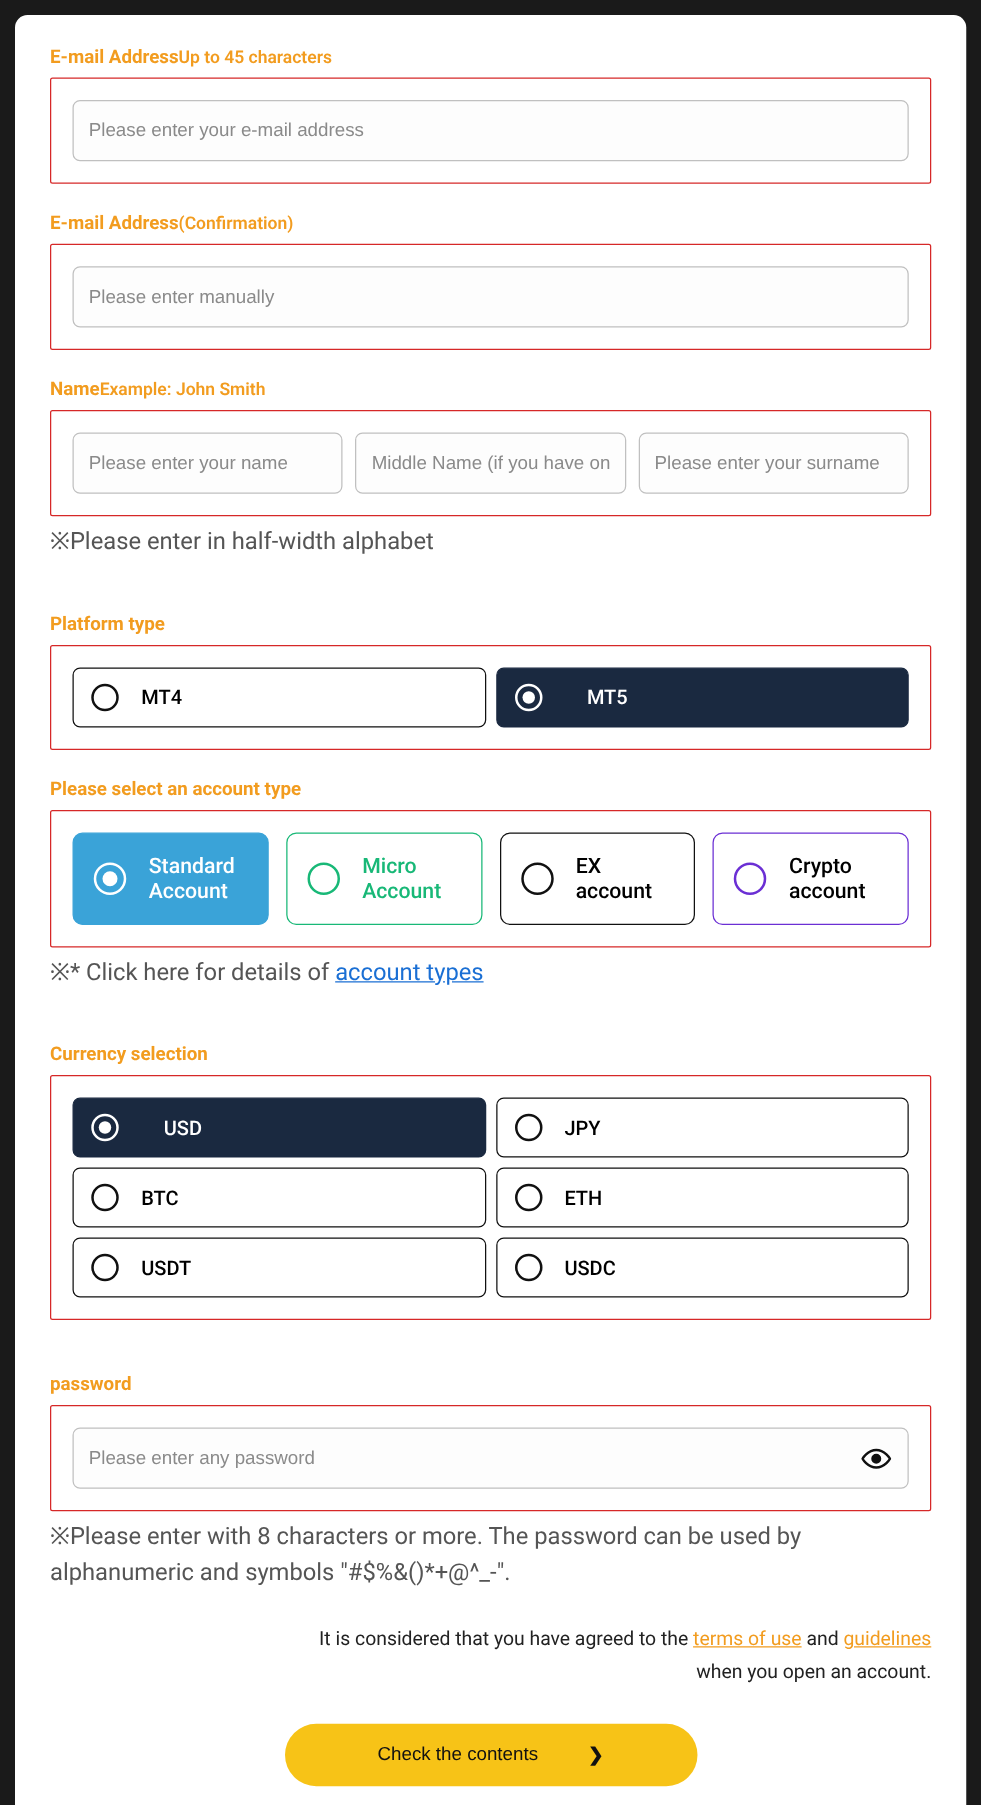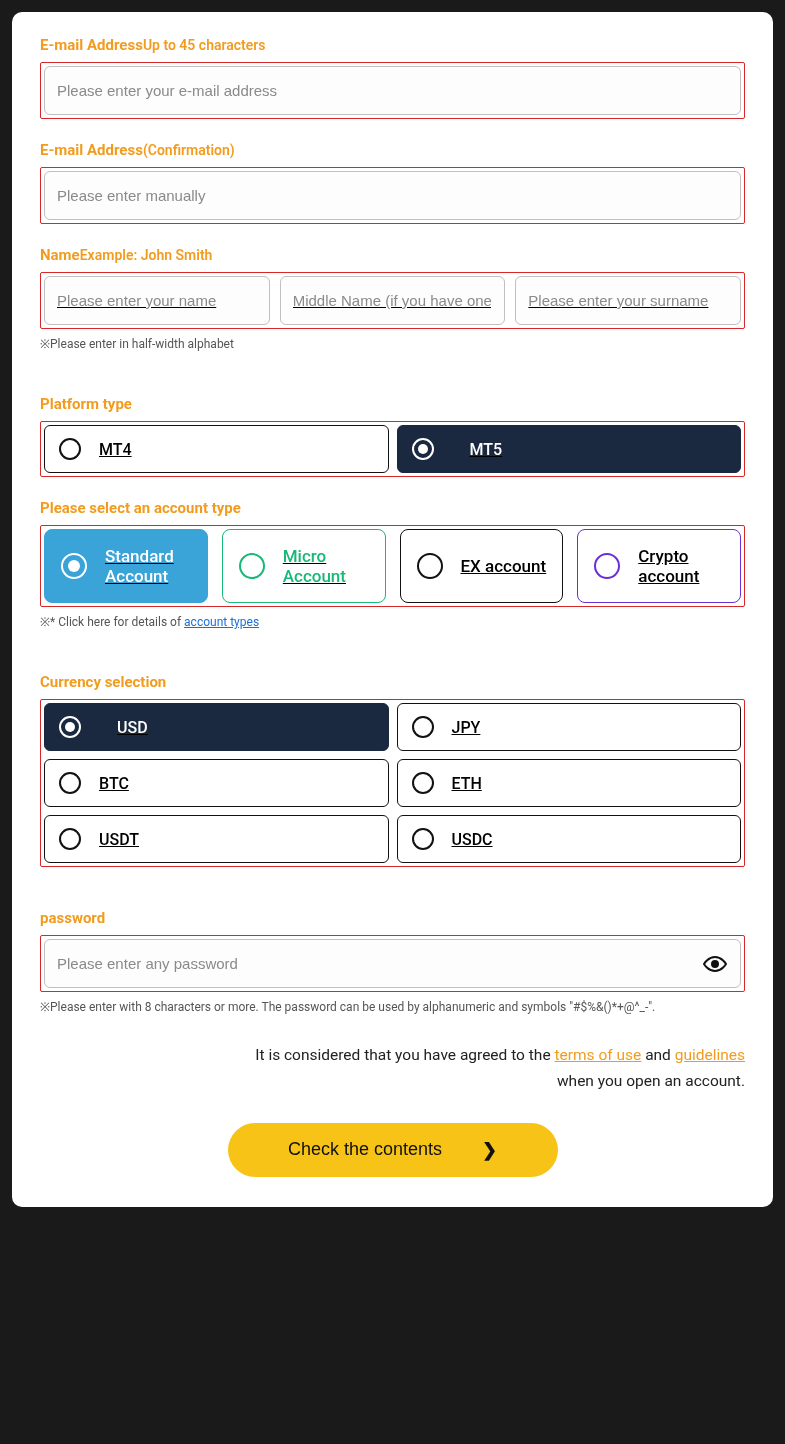--- a/index.html
+++ b/index.html
@@ -20,39 +20,38 @@
       color: #f29c1f;
       font-weight: 700;
       font-size: 15px;
       margin-bottom: 8px;
       display: flex;
       align-items: baseline;
     }
     .field-label .sub { font-weight: 600; font-size: 14px; }
     .req-box {
       border: 1px solid #d62828;
-      padding: 3px;
+      padding: 17px;
       border-radius: 2px;
-      text-decoration: underline;
     }
     .text-input {
       width: 100%;
       border: 1px solid #c0c0c0;
       border-radius: 6px;
       padding: 15px 12px;
       font-size: 15px;
       color: #333;
       background: #fdfdfd;
     }
     .text-input::placeholder { color: #8a8a8a; }
     .name-row { display: flex; gap: 10px; }
     .name-row .text-input { flex: 1; min-width: 0; }
     .helper {
       color: #555;
-      font-size: 12px;
+      font-size: 19px;
       margin-top: 6px;
       line-height: 1.5;
     }
     .helper a { color: #1a6fd4; text-decoration: underline; }
 
     
     .radio-row { display: flex; gap: 8px; }
     .radio-col { display: flex; flex-direction: row; gap: 14px; }
     .radio-grid { display: grid; grid-template-columns: 1fr 1fr; gap: 8px; }
     .radio-btn {
@@ -114,21 +113,21 @@
     .agree a { color: #f29c1f; text-decoration: underline; }
 
     .submit-btn {
       display: flex; align-items: center; justify-content: center;
       gap: 40px;
       background: #f7c317;
       color: #111;
       border: none;
       border-radius: 999px;
       padding: 16px 48px;
-      font-size: 18px;
+      font-size: 15px;
       font-weight: 500;
       margin: 0 auto;
       cursor: pointer;
       min-width: 330px;
     }
     .submit-btn .chev { font-weight: 900; }
     .field-group.platform { margin-top: 42px; }
     .field-group.currency { margin-top: 42px; }
     .field-group.password { margin-top: 42px; }
   </style>

